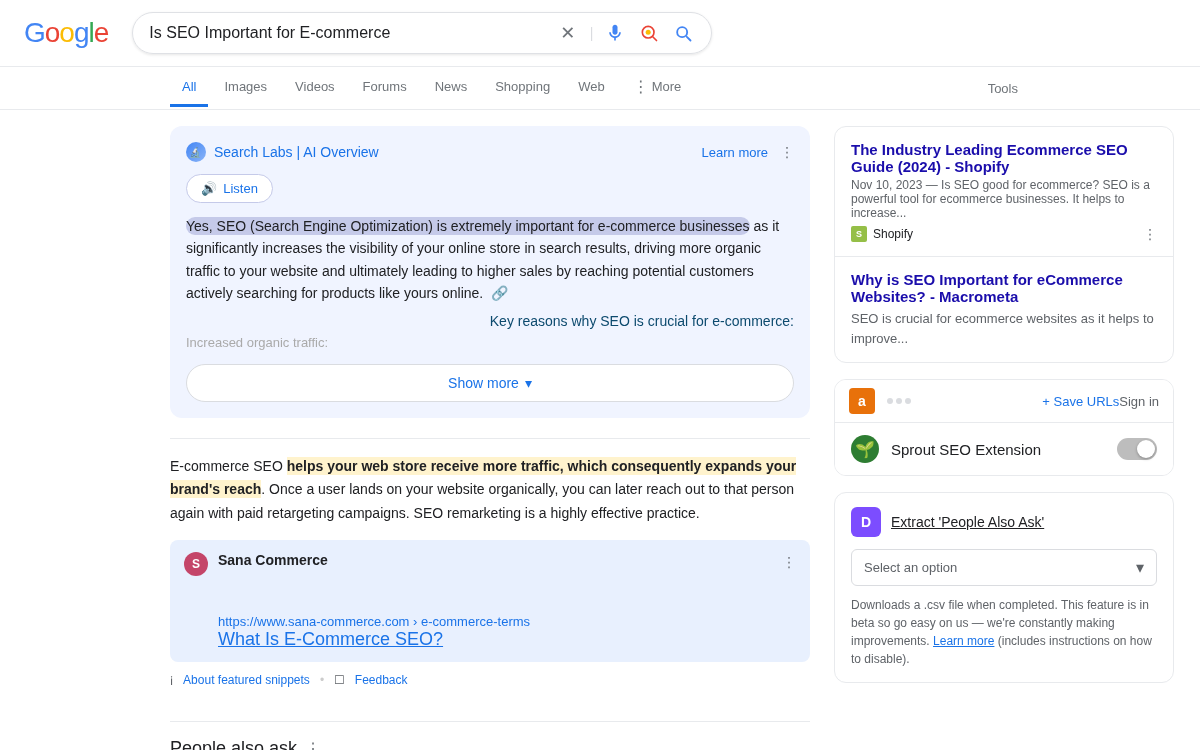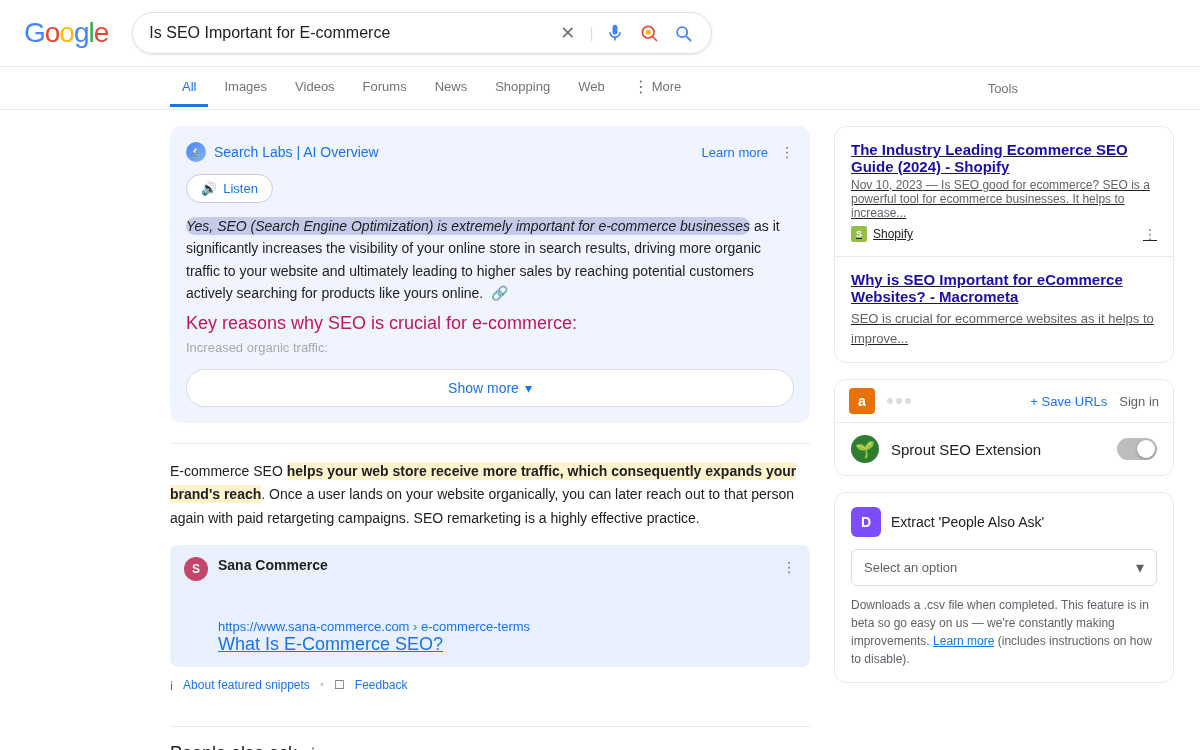--- a/index.html
+++ b/index.html
@@ -165,26 +165,26 @@
     }
     .ai-content {
       font-size: 14px;
       line-height: 1.6;
       color: #202124;
     }
     .ai-highlight {
       background: #c5cae9;
       border-radius: 9px;
       padding: 1px 0;
-      font-style: italic;
     }
     .ai-subtext {
-      font-size: 18px;
-      color: #be185d;
+      font-size: 14px;
+      color: #0c4a6e;
       margin-top: 8px;
+      text-align: right;
     }
     .ai-faded {
       color: #aaa;
       font-size: 13px;
       margin-top: 6px;
     }
     .show-more-btn {
       display: flex;
       align-items: center;
       justify-content: center;
@@ -268,21 +268,20 @@
     .right-card {
       background: #fff;
       border: 1px solid #e8eaed;
       border-radius: 12px;
       overflow: hidden;
       margin-bottom: 16px;
     }
     .right-card-item {
       padding: 14px 16px;
       border-bottom: 1px solid #e8eaed;
-      text-decoration: underline;
     }
     .right-card-item:last-child { border-bottom: none; }
     .rc-title { font-size: 15px; font-weight: 600; color: #1a0dab; cursor: pointer; }
     .rc-meta { font-size: 12px; color: #5f6368; margin-top: 3px; }
     .rc-desc { font-size: 13px; color: #5f6368; margin-top: 4px; line-height: 1.5; }
     .rc-source {
       display: flex;
       align-items: center;
       gap: 6px;
       margin-top: 6px;
@@ -330,21 +329,20 @@
     .ext-dot {
       width: 6px;
       height: 6px;
       background: #dadce0;
       border-radius: 50%;
     }
     .ext-actions {
       margin-left: auto;
       display: flex;
       align-items: center;
-      gap: 12px;
       font-size: 13px;
     }
     .ext-save { color: #1a73e8; cursor: pointer; }
     .ext-signin { color: #5f6368; cursor: pointer; }
     .sprout-row {
       display: flex;
       align-items: center;
       padding: 12px 16px;
       background: #fff;
       gap: 12px;
@@ -398,21 +396,21 @@
       height: 30px;
       background: #7c4dff;
       border-radius: 6px;
       display: flex;
       align-items: center;
       justify-content: center;
       color: white;
       font-size: 14px;
       font-weight: 700;
     }
-    .extract-title { font-size: 14px; font-weight: 500; color: #202124; }
+    .extract-title { font-size: 14px; font-weight: 500; color: #202124; text-decoration: underline; }
     .select-dropdown {
       display: flex;
       align-items: center;
       justify-content: space-between;
       border: 1px solid #dadce0;
       border-radius: 6px;
       padding: 8px 12px;
       cursor: pointer;
       font-size: 13px;
       color: #5f6368;

